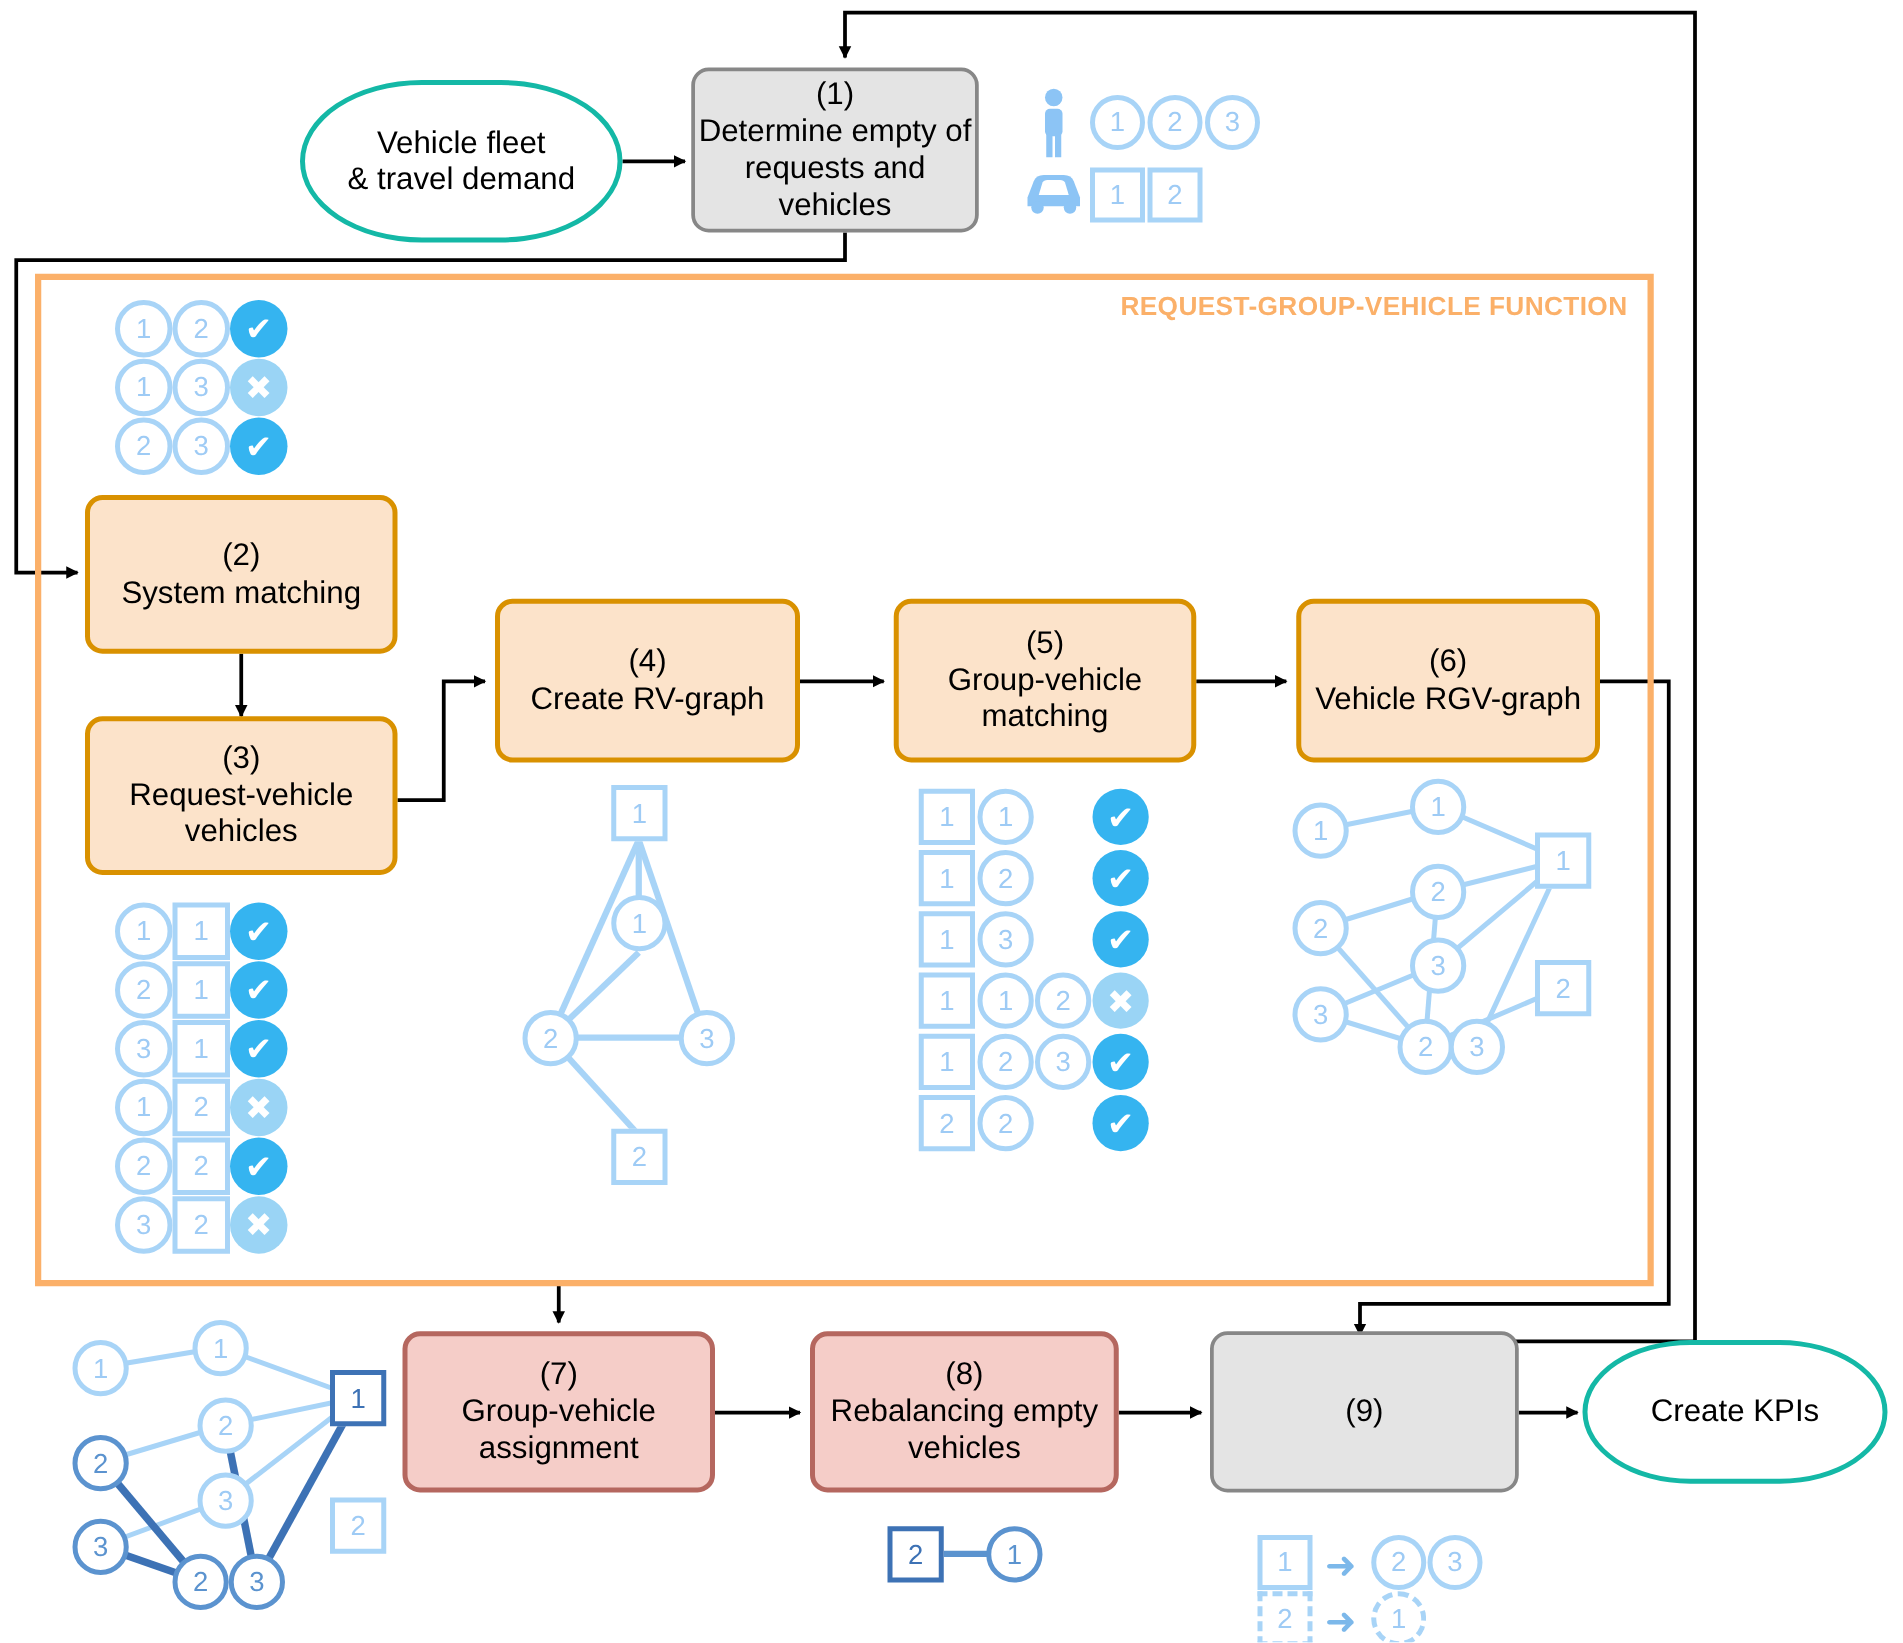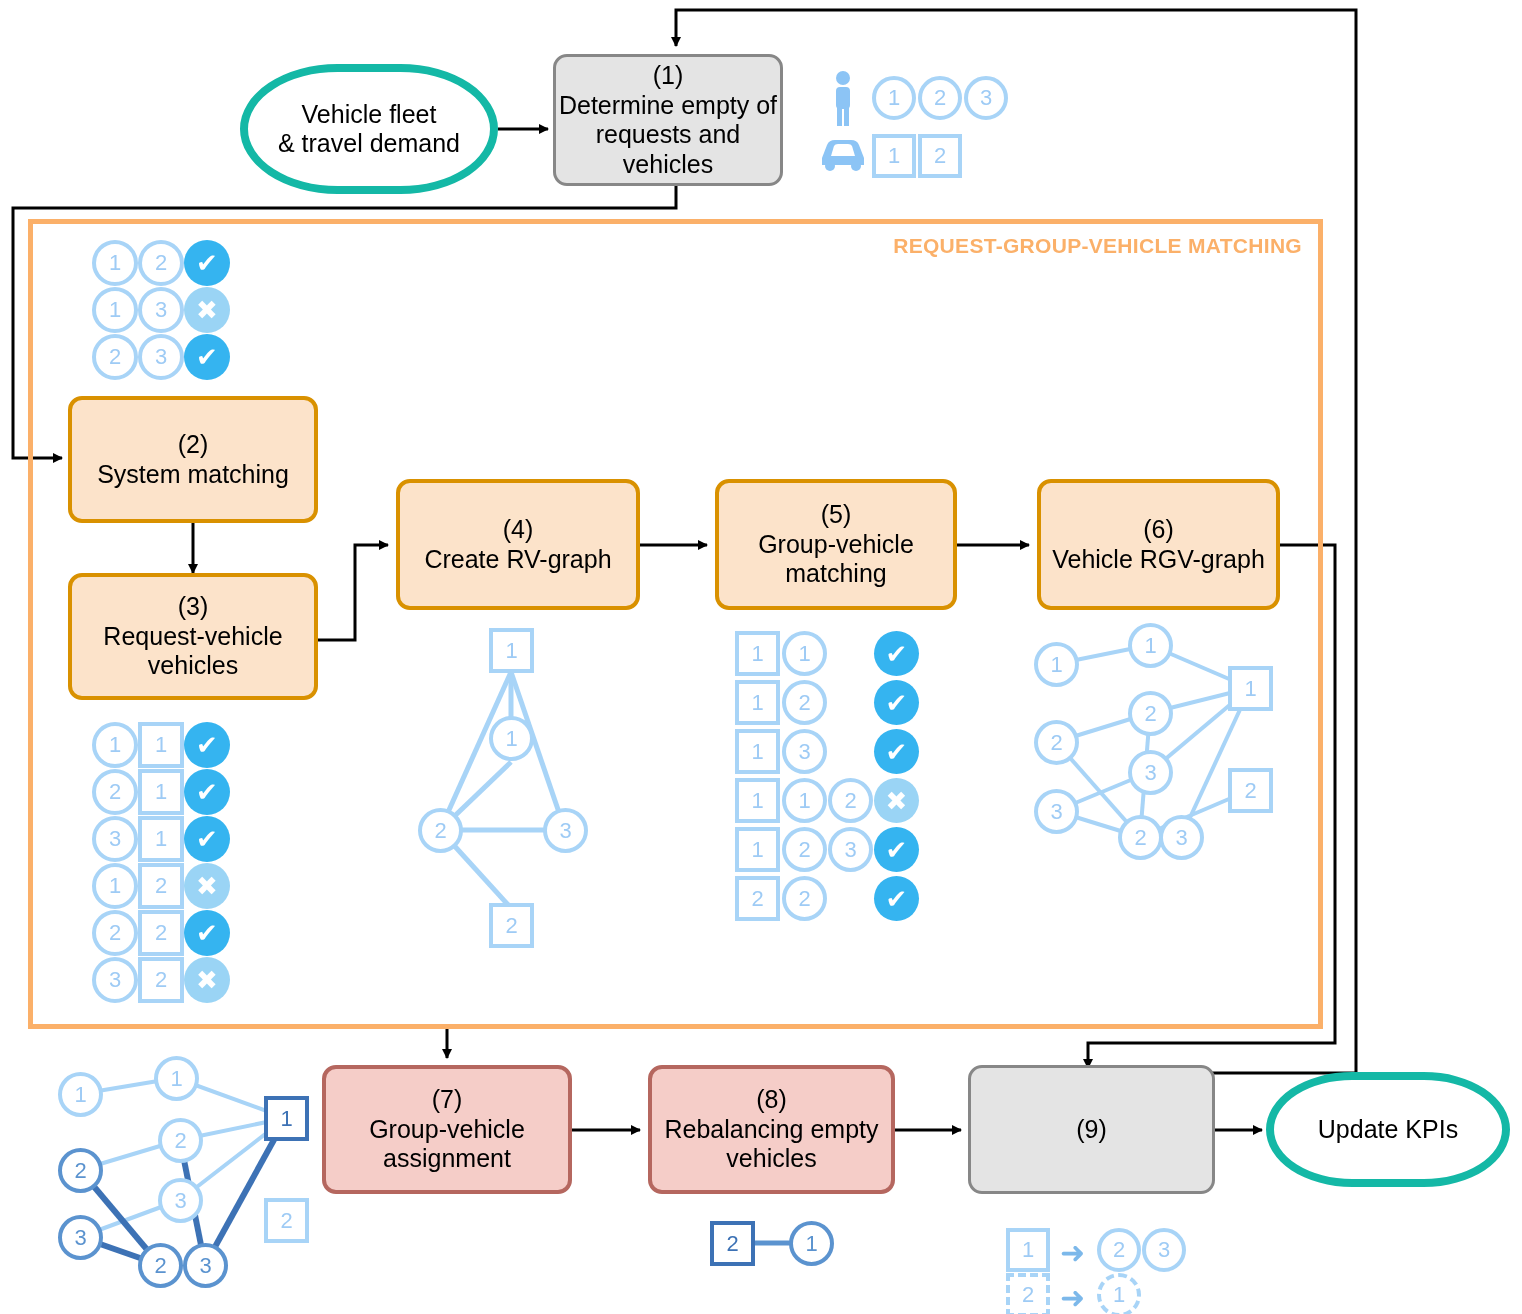--- a/index.html
+++ b/index.html
@@ -9,21 +9,21 @@
   .svg-layer{position:absolute;left:0;top:0;width:1522px;height:1314px;pointer-events:none;}
 
   .node{position:absolute;box-sizing:border-box;display:flex;flex-direction:column;
         align-items:center;justify-content:center;text-align:center;line-height:1.18;}
 
   .proc{border-radius:14px;}
   .proc.gray{background:#e4e4e4;border:3px solid #878787;}
   .proc.orange{background:#fce3ca;border:4px solid #d99100;}
   .proc.red{background:#f5cdc8;border:4px solid #b5675f;}
 
-  .term{border:8px solid #14b8a6;border-radius:120px/80px;background:#fff;}
+  .term{border:4px solid #14b8a6;border-radius:120px/80px;background:#fff;}
 
   .ntext{font-size:25px;color:#000;white-space:pre-line;}
   .nnum{font-size:25px;color:#000;}
 
   .group-box{position:absolute;border:5px solid #fab濃;}
   .group-box{border:5px solid #fbb069;background:transparent;}
   .group-title{position:absolute;font-size:21px;font-weight:bold;color:#fbb069;
                text-align:right;line-height:1.25;letter-spacing:.3px;}
 
   
@@ -80,21 +80,21 @@
       <path d="M572,1130 L640,1130" marker-end="url(#ah)"></path>
 
       <path d="M895,1130 L961,1130" marker-end="url(#ah)"></path>
 
       <path d="M1215,1130 L1262,1130" marker-end="url(#ah)"></path>
     </g>
   </svg>
 
   <div class="group-box" style="left:28px;top:219px;width:1285px;height:800px;"></div>
   <div class="group-title" style="left:790px;top:233px;width:512px;">
-    <div>REQUEST-GROUP-VEHICLE MATCHING</div>
+    <div>REQUEST-GROUP-VEHICLE FUNCTION</div>
   </div>
 
   <div class="node term" style="left:240px;top:64px;width:258px;height:130px;">
     <div class="ntext">Vehicle fleet
 &amp; travel demand</div>
   </div>
 
   <div class="node proc gray" style="left:553px;top:54px;width:230px;height:132px;">
     <div class="nnum">(1)</div>
     <div class="ntext">Determine empty of
@@ -139,21 +139,21 @@
     <div class="nnum">(8)</div>
     <div class="ntext">Rebalancing empty
 vehicles</div>
   </div>
 
   <div class="node proc gray" style="left:968px;top:1065px;width:247px;height:129px;">
     <div class="nnum">(9)</div>
   </div>
 
   <div class="node term" style="left:1266px;top:1072px;width:244px;height:115px;">
-    <div class="ntext">Update KPIs</div>
+    <div class="ntext">Create KPIs</div>
   </div>
 
   <div class="micon" style="left:826px;top:70px;width:34px;height:56px;">
     <svg viewBox="0 0 34 56" width="34" height="56">
       <circle cx="17" cy="8" r="7" fill="#8cc4f5"></circle>
       <rect x="10" y="17" width="14" height="22" rx="4" fill="#8cc4f5"></rect>
       <rect x="11" y="37" width="5" height="19" fill="#8cc4f5"></rect>
       <rect x="18" y="37" width="5" height="19" fill="#8cc4f5"></rect>
     </svg>
   </div>

